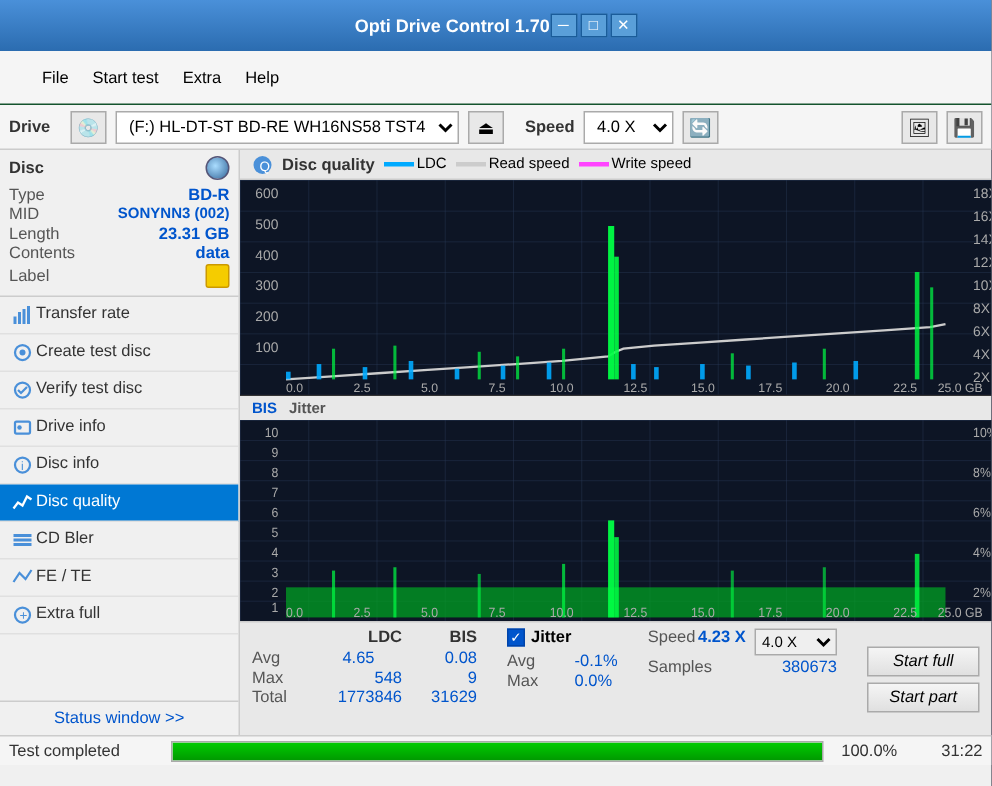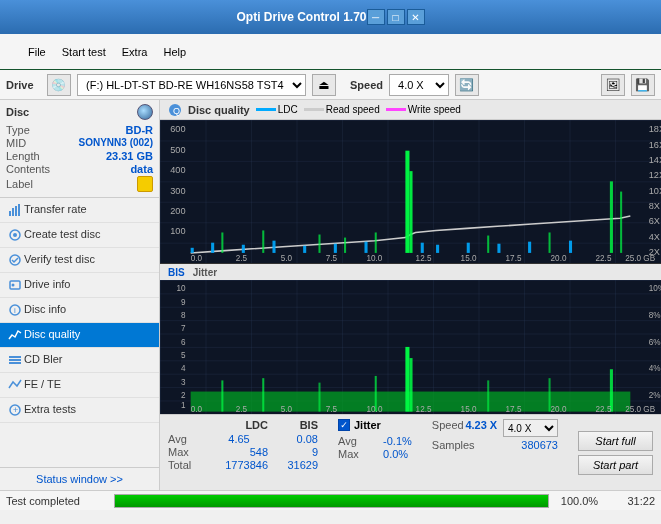--- a/index.html
+++ b/index.html
@@ -366,21 +366,21 @@
         <svg class="nav-icon" viewBox="0 0 14 14">
             <polyline points="1,10 5,4 9,8 13,2" stroke="#4a90d9" stroke-width="1.5" fill="none"></polyline>
           </svg>
         <span>FE / TE</span>
       </div>
       <div class="nav-item">
         <svg class="nav-icon" viewBox="0 0 14 14">
             <circle cx="7" cy="7" r="5" stroke="#4a90d9" stroke-width="1.5" fill="none"></circle>
             <text x="5" y="10" font-size="9" fill="#4a90d9">+</text>
           </svg>
-        <span>Extra tests</span>
+        <span>Extra full</span>
       </div>
     </div>
 
     <div class="status-window-btn">Status window &gt;&gt;</div>
   </div>
 
   <div class="right-panel">
 
     <div class="chart-header">
       <svg width="14" height="14">

